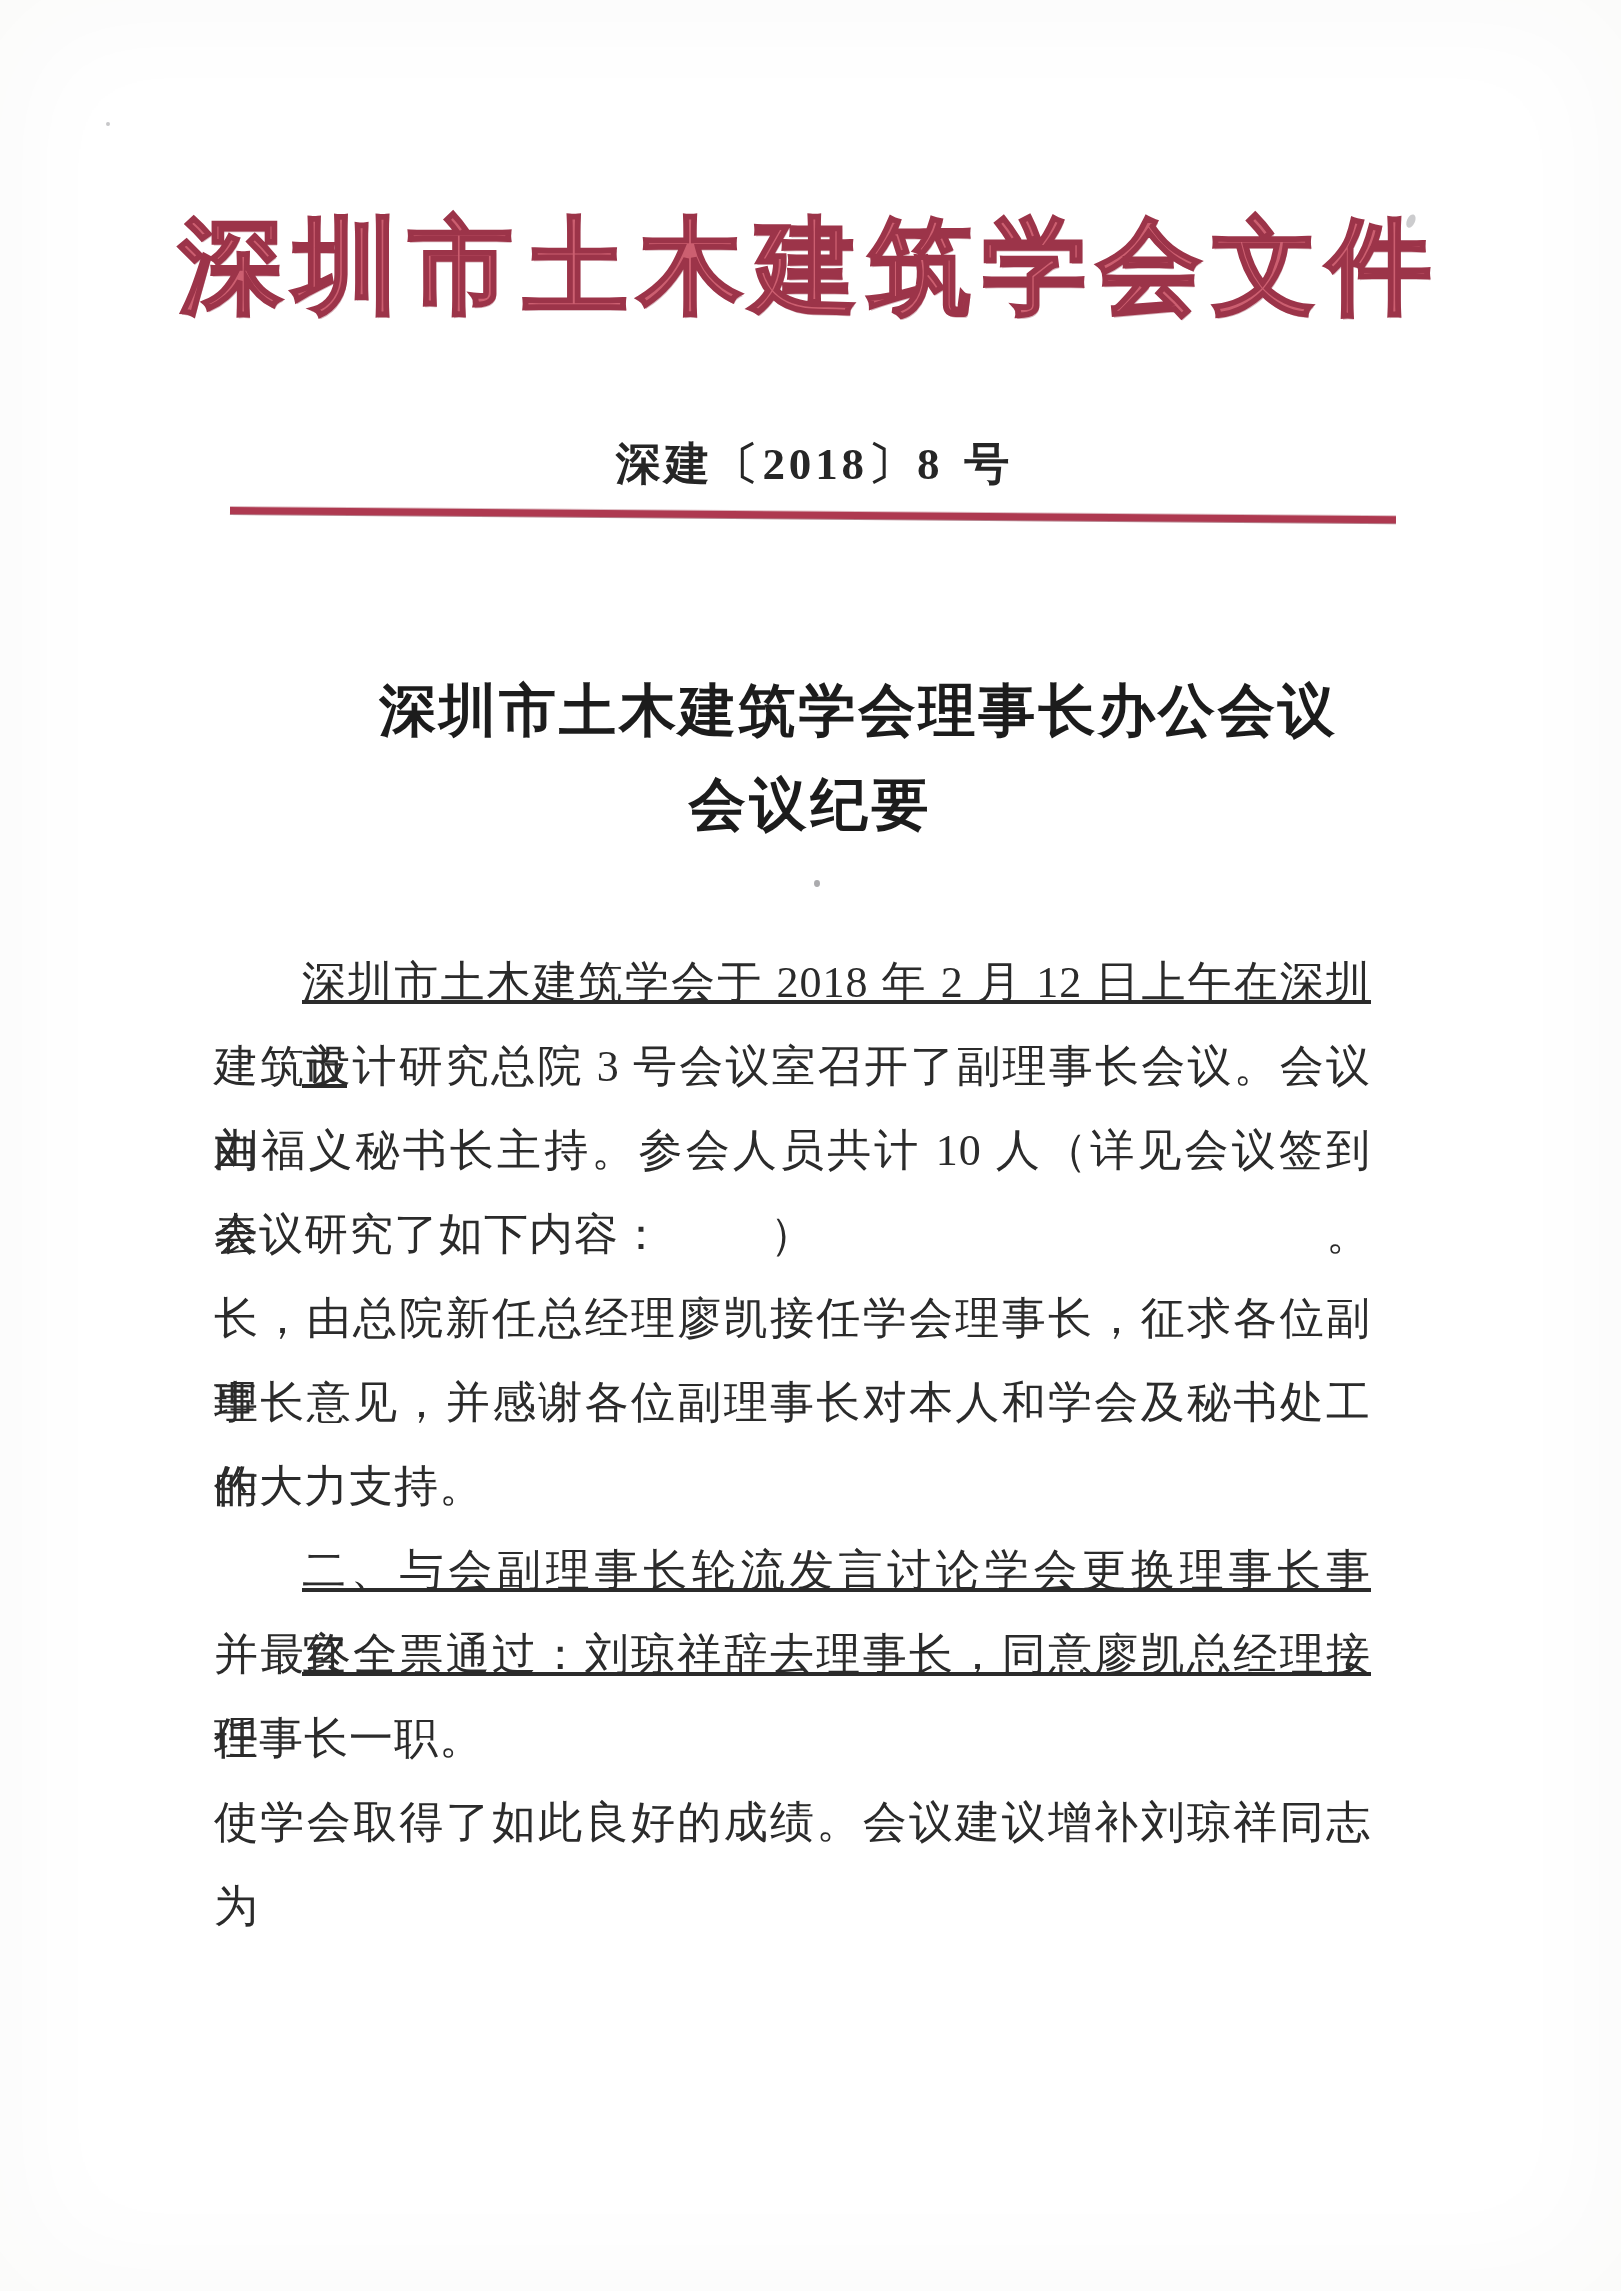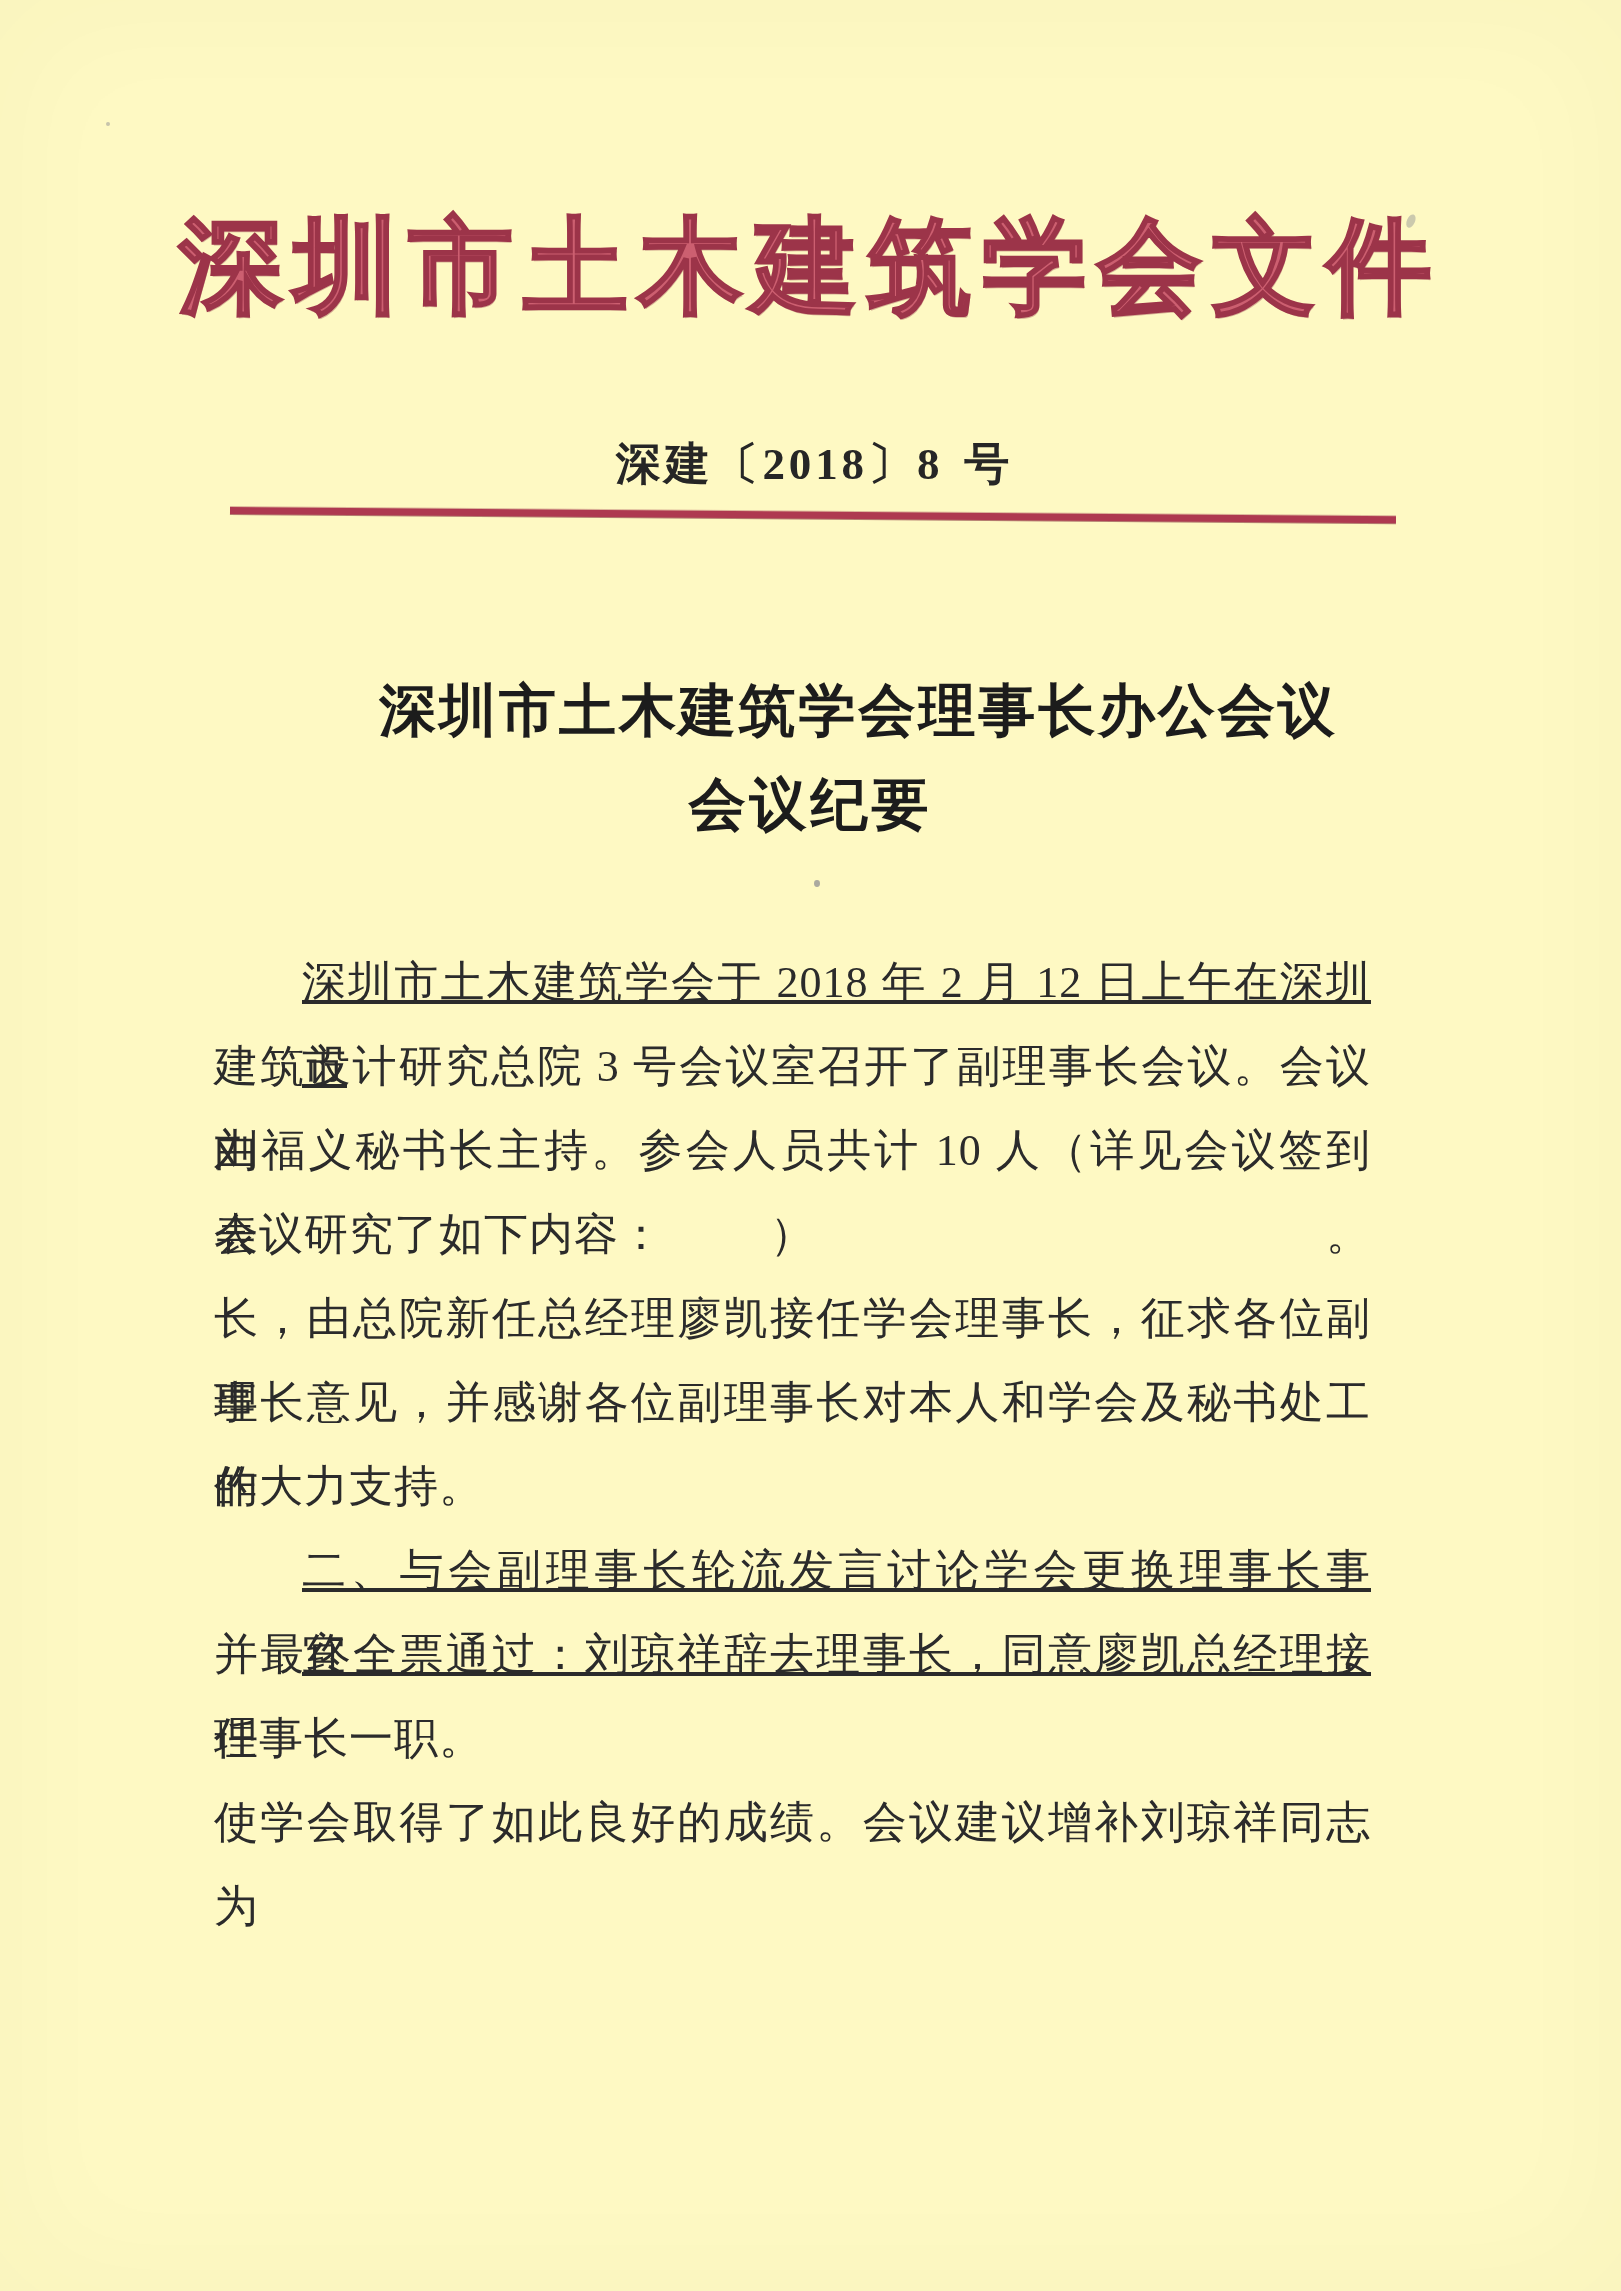--- a/index.html
+++ b/index.html
@@ -4,21 +4,21 @@
 <style>
   html, body {
     margin: 0;
     padding: 0;
     background: #e9e7e4;
   }
   .page {
     position: relative;
     width: 1621px;
     height: 2292px;
-    background: #fef9c3;
+    background: #ffffff;
     box-shadow: inset 0 0 137px rgba(60,50,40,0.03);
     overflow: hidden;
     font-family: "Liberation Serif", "DejaVu Serif", serif;
   }
   
   .org-title {
     position: absolute;
     top: 202px;
     left: 0;
     width: 100%;

